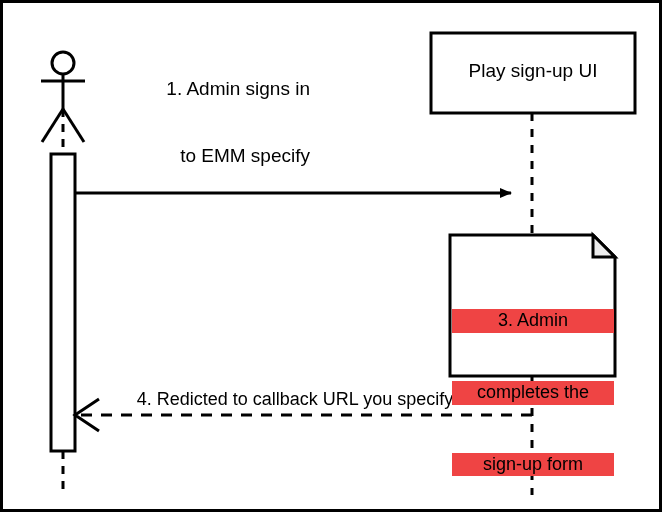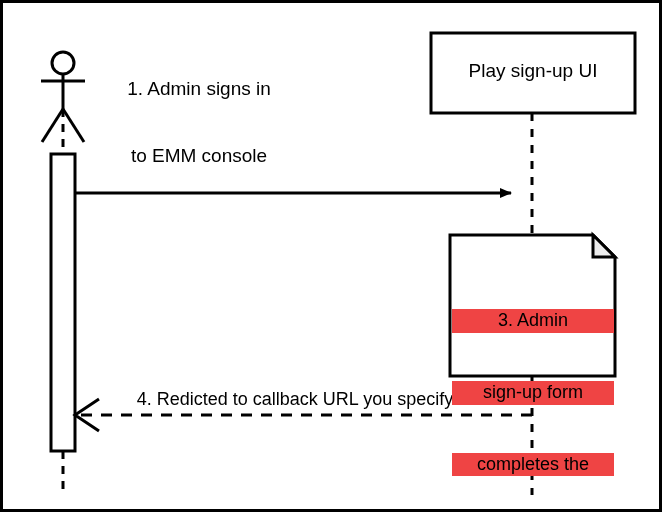--- a/index.html
+++ b/index.html
@@ -30,24 +30,24 @@
   }
   
   .txt {
     position: absolute;
     color: #000000;
     font-family: "Liberation Sans", sans-serif;
     white-space: pre;
     line-height: 1.18;
   }
   #actor-caption {
-    left: 92px;
+    left: 99px;
     top: 30px;
     width: 208px;
-    text-align: center;
+    text-align: right;
     font-size: 19px;
   }
   #actor-caption .line { display: block; }
   #participant-label {
     left: 430px;
     top: 57px;
     width: 200px;
     text-align: center;
     font-size: 19px;
   }
@@ -115,27 +115,27 @@
       <path d="M590,232 L612,254 L590,254 Z" fill="#ededed" stroke="#000000" stroke-width="3" stroke-linejoin="miter"></path>
     </g>
 
     <line x1="529" y1="412" x2="74" y2="412" stroke="#000000" stroke-width="3" stroke-dasharray="11,9"></line>
 
     <path d="M96,396 L72,412 L96,428" fill="none" stroke="#000000" stroke-width="3" stroke-linecap="butt" stroke-linejoin="miter"></path>
   </svg>
 
   <div class="txt" id="actor-caption">
     <span class="line">1. Admin signs in</span>
-    <span class="line">to EMM console</span>
+    <span class="line">to EMM specify</span>
   </div>
 
   <div class="txt" id="participant-label">Play sign-up UI</div>
 
 
   <div class="txt" id="msg4-label">4. Redicted to callback URL you specify</div>
 
   <div class="txt" id="note-text">
     <span class="line">3. Admin</span>
+    <span class="line">completes the</span>
     <span class="line">sign-up form</span>
-    <span class="line">completes the</span>
   </div>
 
 </div>
 
 </body></html>

